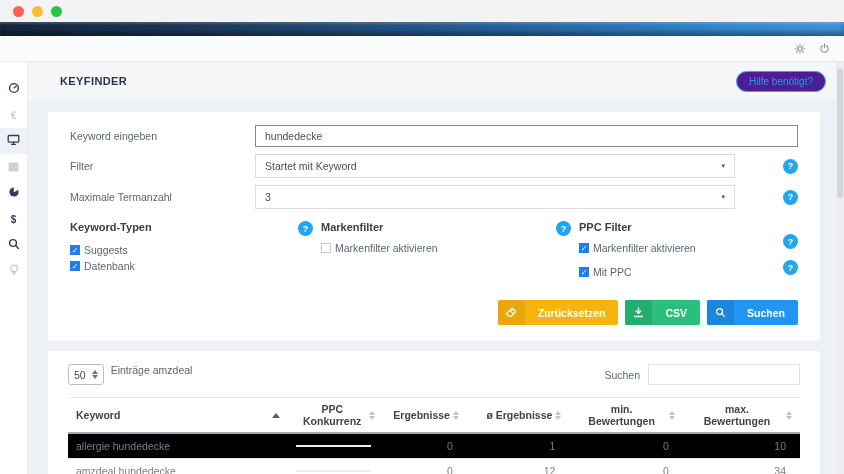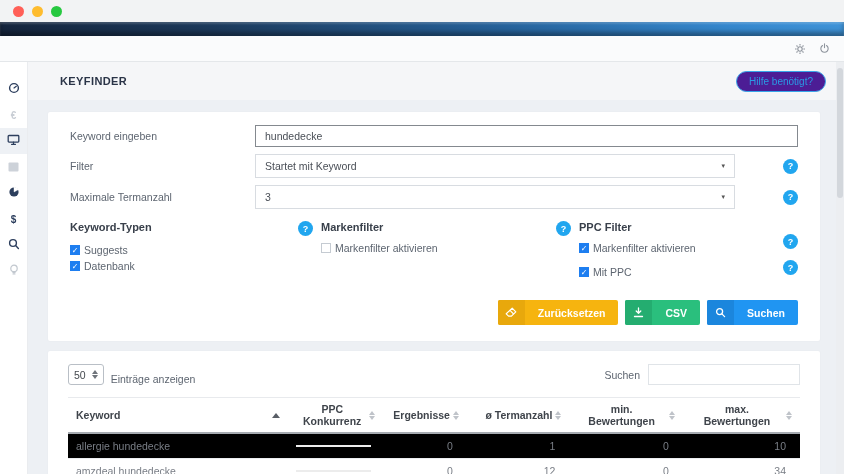--- a/index.html
+++ b/index.html
@@ -84,21 +84,21 @@
   .btn { display:flex; align-items:stretch; height:25px; border:none; border-radius:2px;
     color:#fff; font-size:10.5px; font-weight:bold; cursor:pointer; overflow:hidden; padding:0; font-family:inherit; }
   .btn .ico { width:27px; display:flex; align-items:center; justify-content:center; }
   .btn .lbl { display:flex; align-items:center; padding:0 13px; }
   .btn-reset { background:#f6b40f; } .btn-reset .ico { background:#e8a80c; }
   .btn-csv   { background:#2abf7d; } .btn-csv .ico   { background:#24ad70; }
   .btn-search{ background:#2095f2; } .btn-search .ico{ background:#1b86dd; }
 
   
   .table-card { margin-top:10px; padding:13px 20px 20px; min-height:180px; }
-  .table-controls { display:flex; align-items:flex-end; font-size:10.5px; color:#5d6570; }
+  .table-controls { display:flex; align-items:flex-start; font-size:10.5px; color:#5d6570; }
   .length-select { border:1px solid #b9bfc6; border-radius:3px; height:21px; display:flex; align-items:center;
     padding:0 5px; gap:6px; margin-right:7px; color:#45494f; cursor:pointer; background:#fff; }
   .spin { display:flex; flex-direction:column; gap:1px; }
   .tri-up    { width:0; height:0; border-left:3px solid transparent; border-right:3px solid transparent; border-bottom:4px solid #6f747b; }
   .tri-down  { width:0; height:0; border-left:3px solid transparent; border-right:3px solid transparent; border-top:4px solid #6f747b; }
   .tsearch { margin-left:auto; display:flex; align-items:center; gap:8px; }
   .tsearch input { width:152px; height:21px; border:1px solid #e0e4e8; outline:none; padding:0 6px; font-size:10.5px; color:#4a4f57; }
 
   table { width:100%; border-collapse:collapse; margin-top:12px; table-layout:fixed; font-size:10.5px; }
   th { font-weight:bold; color:#3f444b; padding:5px 8px; border-bottom:2px solid #a6abb1; border-top:1px solid #e8eaed; cursor:pointer; }
@@ -332,21 +332,21 @@
 
       <div class="card table-card">
         <div class="table-controls">
           <div class="length-select">
             <span>50</span>
             <span class="spin">
                 <span class="tri-up"></span>
                 <span class="tri-down"></span>
               </span>
           </div>
-          <span>Einträge anzeigen</span>
+          <span>Einträge amzdeal</span>
           <div class="tsearch">
             <span>Suchen</span>
             <input type="text" value="" style="">
           </div>
         </div>
 
         <table>
           <colgroup>
             <col style="width:30%">
               <col style="width:13%">
@@ -376,21 +376,21 @@
                   <span class="th-inner">
                     <span>Ergebnisse</span>
                     <span class="sort-both">
                       <span class="u"></span>
                       <span class="d"></span>
                     </span>
                   </span>
                 </th>
                 <th class="c-num">
                   <span class="th-inner">
-                    <span>ø Termanzahl</span>
+                    <span>ø Ergebnisse</span>
                     <span class="sort-both">
                       <span class="u"></span>
                       <span class="d"></span>
                     </span>
                   </span>
                 </th>
                 <th class="c-num">
                   <span class="th-inner">
                     <span>min. Bewertungen</span>
                     <span class="sort-both">

